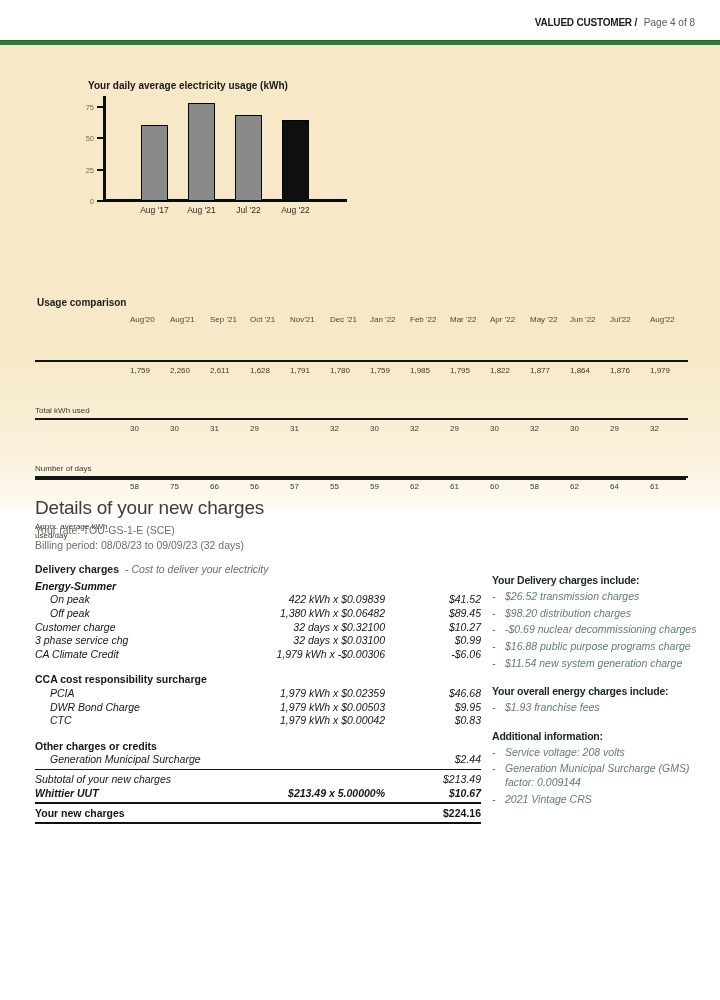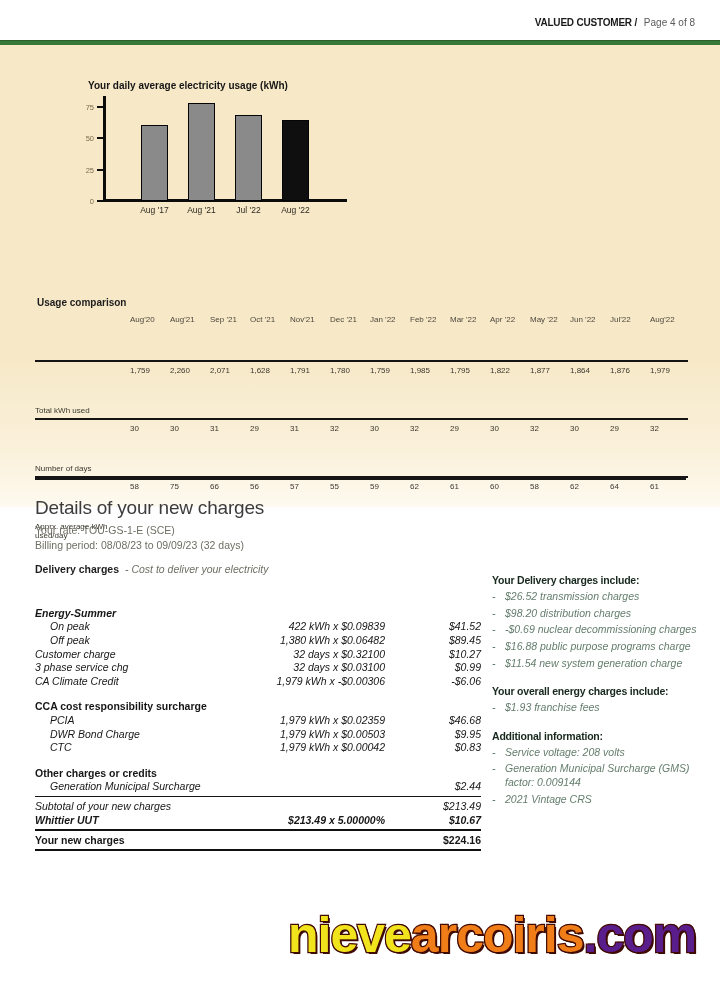--- a/index.html
+++ b/index.html
@@ -37,21 +37,21 @@
   
   .big-rule { position:absolute; left:35px; top:477px; width:651px; height:2.5px; background:#161616; }
 
   
   .details-h1 { position:absolute; left:35px; top:497px; font-size:19px; font-weight:500; color:#3c3c3c; letter-spacing:-0.2px; }
   .meta-line { position:absolute; left:35px; font-size:10.5px; color:#6e6e64; }
   .delivery-line { position:absolute; left:35px; top:563px; font-size:10.5px; }
   .delivery-line .dh { font-weight:bold; color:#1d1d1d; }
   .delivery-line .dn { font-style:italic; color:#6e6e64; margin-left:3px; }
 
-  .charges { position:absolute; left:35px; top:606px; width:446px; font-size:10.5px; color:#161616; }
+  .charges { position:absolute; left:35px; top:579px; width:446px; font-size:10.5px; color:#161616; }
   .ch-row { display:flex; align-items:baseline; padding:0.8px 0; font-style:italic; }
   .ch-label { flex:1; }
   .ch-label.ind { padding-left:15px; }
   .ch-calc { width:168px; text-align:right; white-space:nowrap; }
   .ch-amt { width:96px; text-align:right; white-space:nowrap; }
   .ch-subhead { font-style:italic; font-weight:bold; padding:0.8px 0; }
   .ch-subhead-bold { font-style:normal; font-weight:bold; padding:0.8px 0; }
   .ch-gap { height:12px; }
   .ch-rule { border-top:1.8px solid #141414; margin:2.5px 0; }
   .ch-rule-thick { border-top:2.2px solid #101010; margin:2.5px 0; }
@@ -121,21 +121,21 @@
         <div class="u-cell">Apr '22</div>
         <div class="u-cell">May '22</div>
         <div class="u-cell">Jun '22</div>
         <div class="u-cell">Jul'22</div>
         <div class="u-cell">Aug'22</div>
       </div>
       <div class="u-row u-body">
         <div class="u-label">Total kWh used</div>
         <div class="u-cell">1,759</div>
         <div class="u-cell">2,260</div>
-        <div class="u-cell">2,071</div>
+        <div class="u-cell">2,611</div>
         <div class="u-cell">1,628</div>
         <div class="u-cell">1,791</div>
         <div class="u-cell">1,780</div>
         <div class="u-cell">1,759</div>
         <div class="u-cell">1,985</div>
         <div class="u-cell">1,795</div>
         <div class="u-cell">1,822</div>
         <div class="u-cell">1,877</div>
         <div class="u-cell">1,864</div>
         <div class="u-cell">1,876</div>
@@ -298,17 +298,14 @@
           <div class="dash">-</div>
           <div class="txt">Generation Municipal Surcharge (GMS) factor: 0.009144</div>
         </div>
         <div class="sb-item">
           <div class="dash">-</div>
           <div class="txt">2021 Vintage CRS</div>
         </div>
       </div>
     </div>
 
-  <div class="wm">
-    <span style="color: rgb(242, 228, 28);">nieve</span><span style="color: rgb(240, 125, 24);">arcoiris</span><span style="color: rgb(90, 29, 140);">.com</span>
-  </div>
 
 </div>
 
 </body></html>

